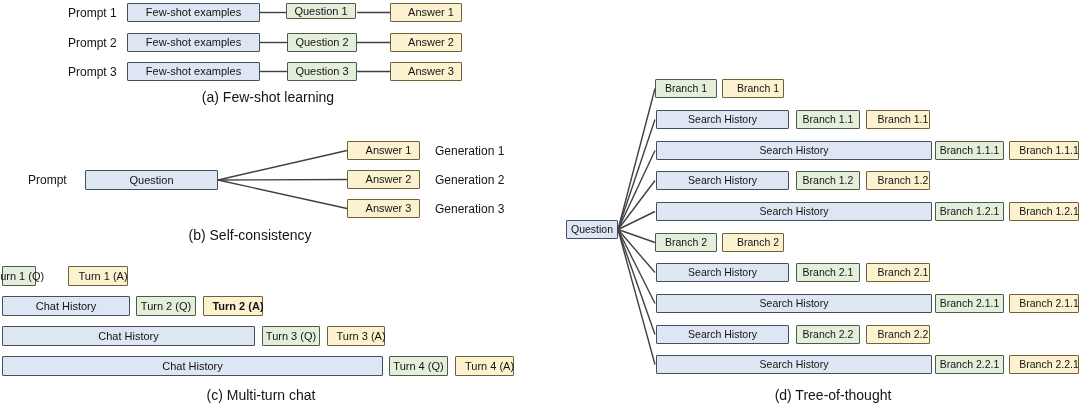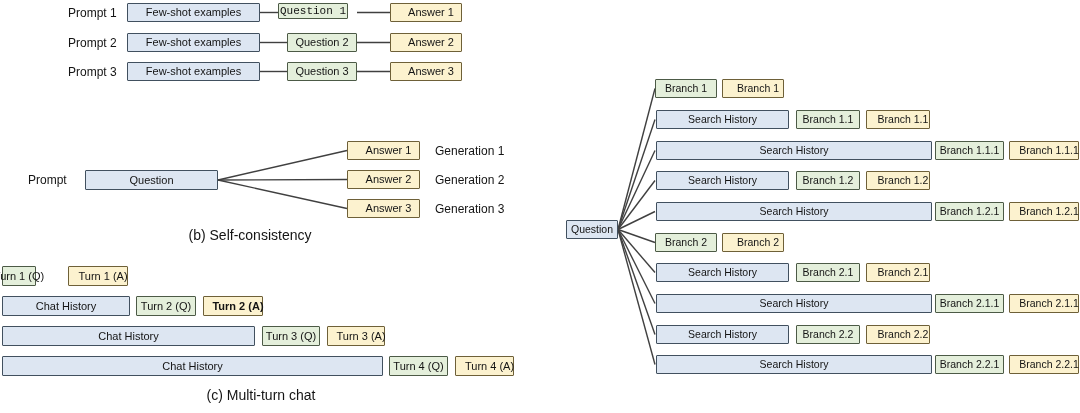--- a/index.html
+++ b/index.html
@@ -34,25 +34,27 @@
       <line x1="618" y1="229.5" x2="655" y2="150.5" stroke="#404040" stroke-width="1.4"></line>
       <line x1="618" y1="229.5" x2="655" y2="180.5" stroke="#404040" stroke-width="1.4"></line>
       <line x1="618" y1="229.5" x2="655" y2="211.5" stroke="#404040" stroke-width="1.4"></line>
       <line x1="618" y1="229.5" x2="655" y2="242.5" stroke="#404040" stroke-width="1.4"></line>
       <line x1="618" y1="229.5" x2="655" y2="272.5" stroke="#404040" stroke-width="1.4"></line>
       <line x1="618" y1="229.5" x2="655" y2="303.5" stroke="#404040" stroke-width="1.4"></line>
       <line x1="618" y1="229.5" x2="655" y2="334.5" stroke="#404040" stroke-width="1.4"></line>
       <line x1="618" y1="229.5" x2="655" y2="364.5" stroke="#404040" stroke-width="1.4"></line>
     </svg>
 
+  <div class="caption" style="left:143px;top:89px;width:250px;">(a) Few-shot learning</div>
   <div class="caption" style="left:125px;top:227px;width:250px;">(b) Self-consistency</div>
   <div class="caption" style="left:136px;top:387px;width:250px;">(c) Multi-turn chat</div>
+  <div class="caption" style="left:708px;top:387px;width:250px;">(d) Tree-of-thought</div>
 <div class="lbl" style="left: 68px; top: 3px; height: 19px;">Prompt 1</div>
     <div class="box blue" style="left: 127px; top: 3px; width: 133px; height: 19px;">Few-shot examples</div>
-    <div class="box green" style="left: 278px; top: 3px; width: 70px; height: 16px; font-family: Liberation Mono, monospace;">Question 1</div>
+    <div class="box green" style="left: 286px; top: 3px; width: 70px; height: 16px;">Question 1</div>
     <div class="box yellow" style="left: 390px; top: 3px; width: 72px; height: 19px;">Answer 1</div>
     <div class="lbl" style="left: 68px; top: 33px; height: 19px;">Prompt 2</div>
     <div class="box blue" style="left: 127px; top: 33px; width: 133px; height: 19px;">Few-shot examples</div>
     <div class="box green" style="left: 287px; top: 33px; width: 70px; height: 19px;">Question 2</div>
     <div class="box yellow" style="left: 390px; top: 33px; width: 72px; height: 19px;">Answer 2</div>
     <div class="lbl" style="left: 68px; top: 62px; height: 19px;">Prompt 3</div>
     <div class="box blue" style="left: 127px; top: 62px; width: 133px; height: 19px;">Few-shot examples</div>
     <div class="box green" style="left: 287px; top: 62px; width: 70px; height: 19px;">Question 3</div>
     <div class="box yellow" style="left: 390px; top: 62px; width: 72px; height: 19px;">Answer 3</div>
     <div class="lbl" style="left: 28px; top: 170px; height: 20px;">Prompt</div>

